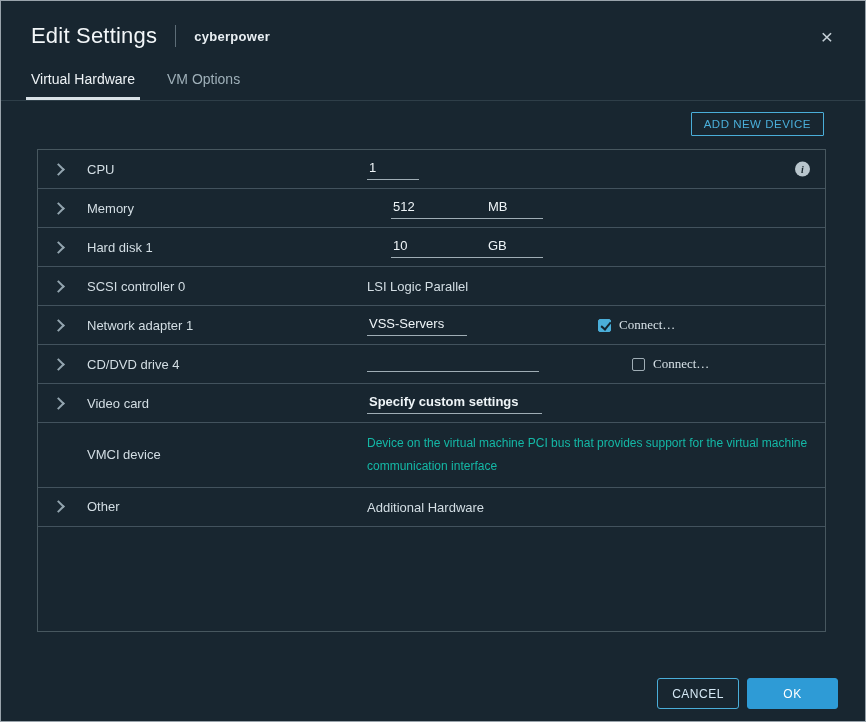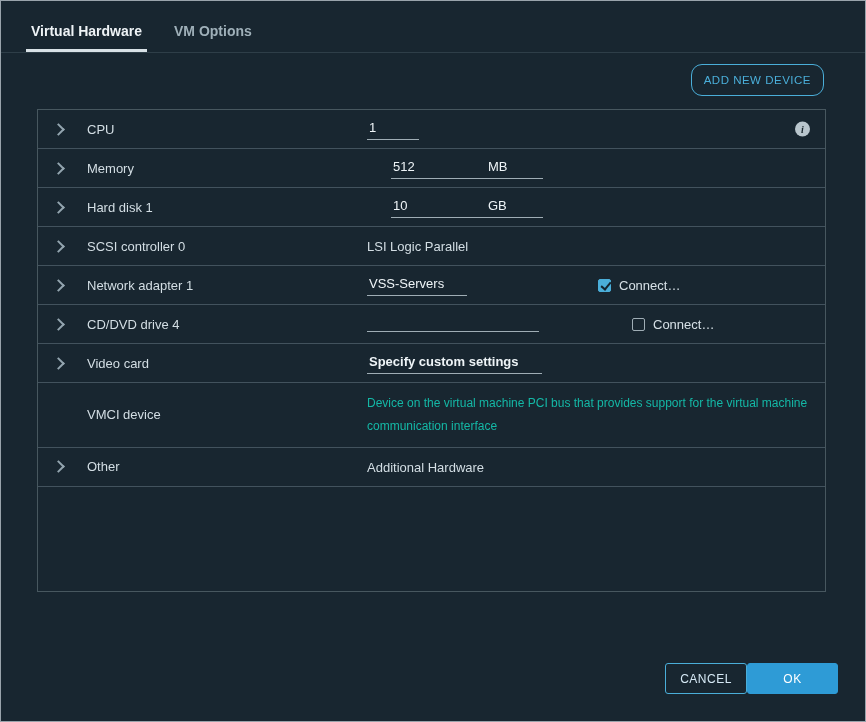--- a/index.html
+++ b/index.html
@@ -12,27 +12,27 @@
     color:#d3dee4;
     overflow:hidden;
   }
   
   .header{display:flex;align-items:center;padding:22px 26px 0 30px;}
   .title{font-size:22px;font-weight:400;color:#f2f6f8;letter-spacing:.2px;}
   .title-sep{width:1px;height:22px;background:#5d6d77;margin:0 18px;}
   .vm-name{font-size:13px;font-weight:700;color:#e9eff3;letter-spacing:.3px;}
   .close-btn{margin-left:auto;background:none;border:none;color:#c6d1d8;font-size:21px;line-height:1;cursor:pointer;padding:2px 6px;font-family:"Liberation Sans", sans-serif;}
   
-  .tabbar{margin-top:16px;padding-left:25px;border-bottom:1px solid #2e3e48;display:flex;gap:22px;font-weight:bold;}
+  .tabbar{margin-top:16px;padding-left:25px;border-bottom:1px solid #2e3e48;display:flex;gap:22px;}
   .tab{font-size:14px;color:#9fb0b9;padding:6px 5px 10px 5px;border-bottom:3px solid transparent;cursor:pointer;}
   .tab.active{color:#eef3f6;border-bottom-color:#d8e1e6;}
   
   .toolbar{display:flex;justify-content:flex-end;margin:11px 41px 0 0;}
-  .add-btn{height:32px;padding:0 12px;font-size:11.5px;letter-spacing:.5px;font-weight:500;
-    color:#4aaed9;border:1px solid #4aaed9;border-radius:11px;background:transparent;cursor:pointer;
+  .add-btn{height:24px;padding:0 12px;font-size:11.5px;letter-spacing:.5px;font-weight:500;
+    color:#4aaed9;border:1px solid #4aaed9;border-radius:1px;background:transparent;cursor:pointer;
     font-family:"Liberation Sans", sans-serif;}
   
   .table{margin:13px 39px 0 36px;border:1px solid #47575f;height:483px;display:flex;flex-direction:column;box-sizing:border-box;}
   .row{display:flex;align-items:center;min-height:38px;border-bottom:1px solid #42525d;position:relative;}
   .row.tall{min-height:60px;}
   .filler{flex:1;border-bottom:none;}
   .cell-label{flex:0 0 329px;display:flex;align-items:center;gap:24px;padding-left:16px;box-sizing:border-box;}
   .chev{width:7px;height:7px;border-top:2px solid #93a5af;border-right:2px solid #93a5af;transform:rotate(45deg);flex:0 0 auto;cursor:pointer;}
   .chev.hidden{visibility:hidden;}
   .lbl{font-size:13px;color:#d3dee4;}
@@ -43,37 +43,43 @@
     padding:0 2px 4px 2px;box-sizing:border-box;min-height:19px;white-space:nowrap;cursor:text;}
   .w52{width:52px;} .w95{width:95px;margin-left:24px;} .w57{width:57px;} .w100{width:100px;} .w172{width:172px;} .w175{width:175px;font-weight:bold;}
   .plain{font-size:13px;color:#d3dee4;}
   .desc{font-size:12px;color:#14b8a6;width:445px;line-height:1.9;padding:9px 0;}
   .cb-group{display:flex;align-items:center;gap:8px;}
   .ml116{margin-left:116px;} .ml93{margin-left:93px;}
   .checkbox{width:13px;height:13px;box-sizing:border-box;border:1px solid #9fadb5;border-radius:2px;position:relative;background:transparent;cursor:pointer;}
   .checkbox.checked{background:#4aaed9;border-color:#4aaed9;}
   .checkbox.checked::after{content:"";position:absolute;left:3.5px;top:0.5px;width:4px;height:8px;
     border-right:2px solid #14242e;border-bottom:2px solid #14242e;transform:rotate(40deg);}
-  .cb-label{font-size:13px;color:#d6e0e6;}
+  .cb-label{font-size:13px;color:#d6e0e6;font-family:Liberation Serif, serif;}
   .info-icon{position:absolute;right:15px;top:50%;transform:translateY(-50%);
     width:15px;height:15px;border-radius:50%;background:#b9c6cd;color:#17242b;
     font-size:10px;font-weight:700;font-style:italic;font-family:"Liberation Serif", serif;
     display:flex;align-items:center;justify-content:center;}
   
-  .footer{position:absolute;right:27px;bottom:27px;display:flex;}
+  .footer{position:absolute;right:27px;bottom:12px;display:flex;gap:8px;}
   .btn{height:31px;border-radius:3px;font-size:12px;letter-spacing:.5px;font-weight:500;cursor:pointer;
     font-family:"Liberation Sans", sans-serif;}
   .btn.outline{width:82px;background:transparent;border:1px solid #4aaed9;color:#d6e9f5;}
   .btn.primary{width:91px;background:#2e9bd6;border:1px solid #2e9bd6;color:#ffffff;}
 </style>
 </head>
 <body>
 
 <div class="dialog">
 
+  <div class="header">
+    <span class="title">Edit Settings</span>
+    <span class="title-sep"></span>
+    <span class="vm-name">cyberpower</span>
+    <button class="close-btn">×</button>
+  </div>
 
   <div class="tabbar">
     <div class="tab active">Virtual Hardware</div>
     <div class="tab">VM Options</div>
   </div>
 
   <div class="toolbar">
     <button class="add-btn">ADD NEW DEVICE</button>
   </div>
 

